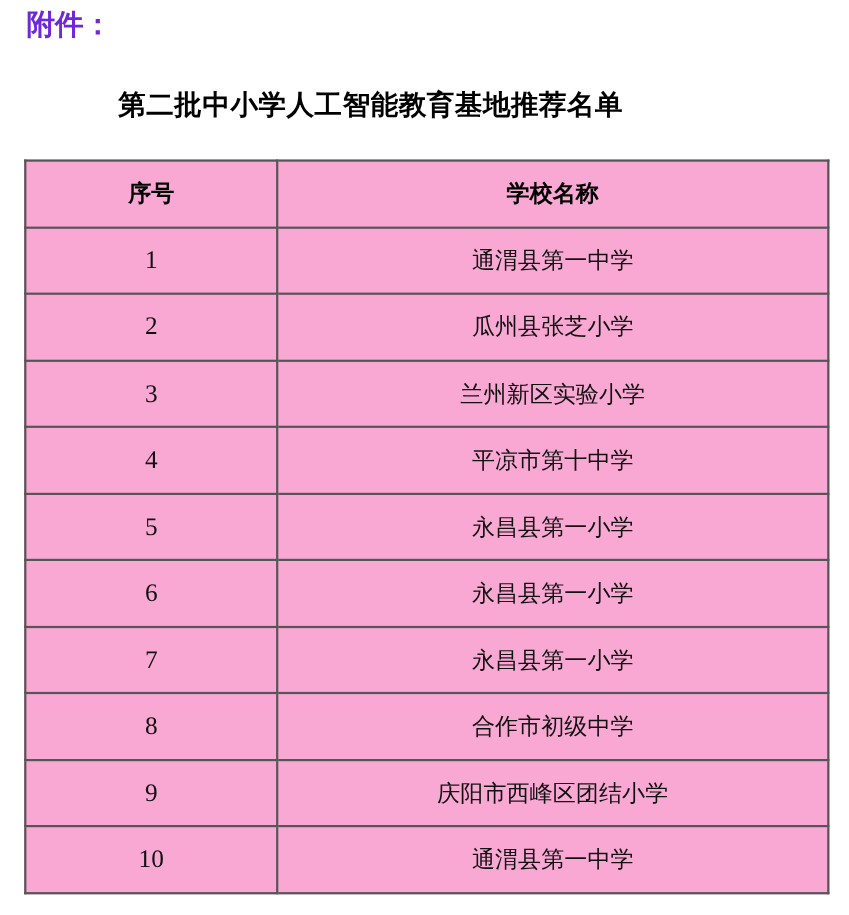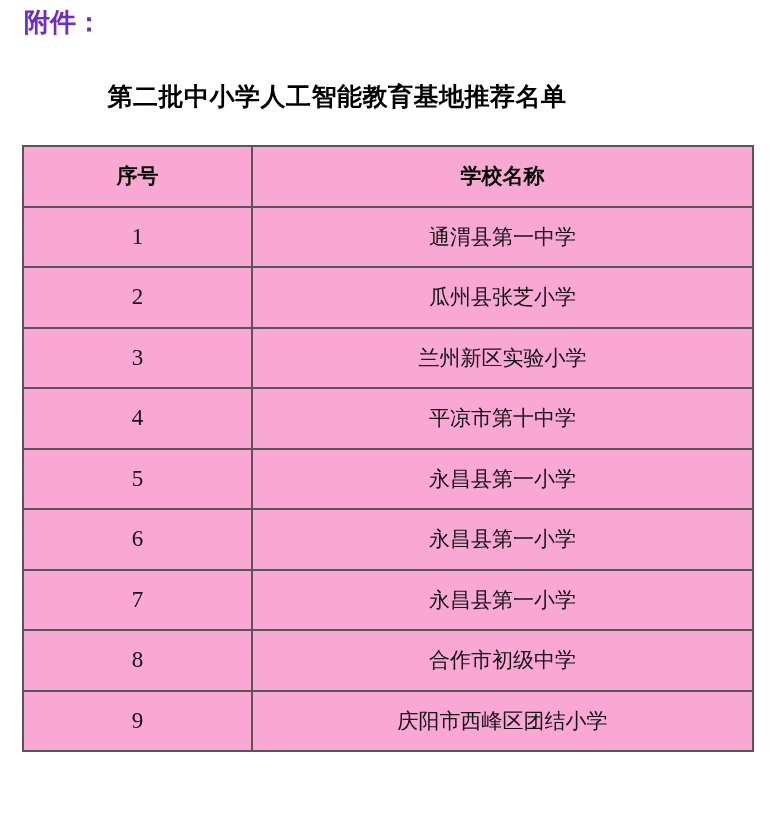--- a/index.html
+++ b/index.html
@@ -127,16 +127,20 @@
         <td class="cell-school">永昌县第一小学</td>
       </tr>
       <tr>
         <td class="cell-index">8</td>
         <td class="cell-school">合作市初级中学</td>
       </tr>
       <tr>
         <td class="cell-index">9</td>
         <td class="cell-school">庆阳市西峰区团结小学</td>
       </tr>
+      <tr>
+        <td class="cell-index">10</td>
+        <td class="cell-school">通渭县第一中学</td>
+      </tr>
     </tbody>
   </table>
 
 </div>
 
 </body></html>

